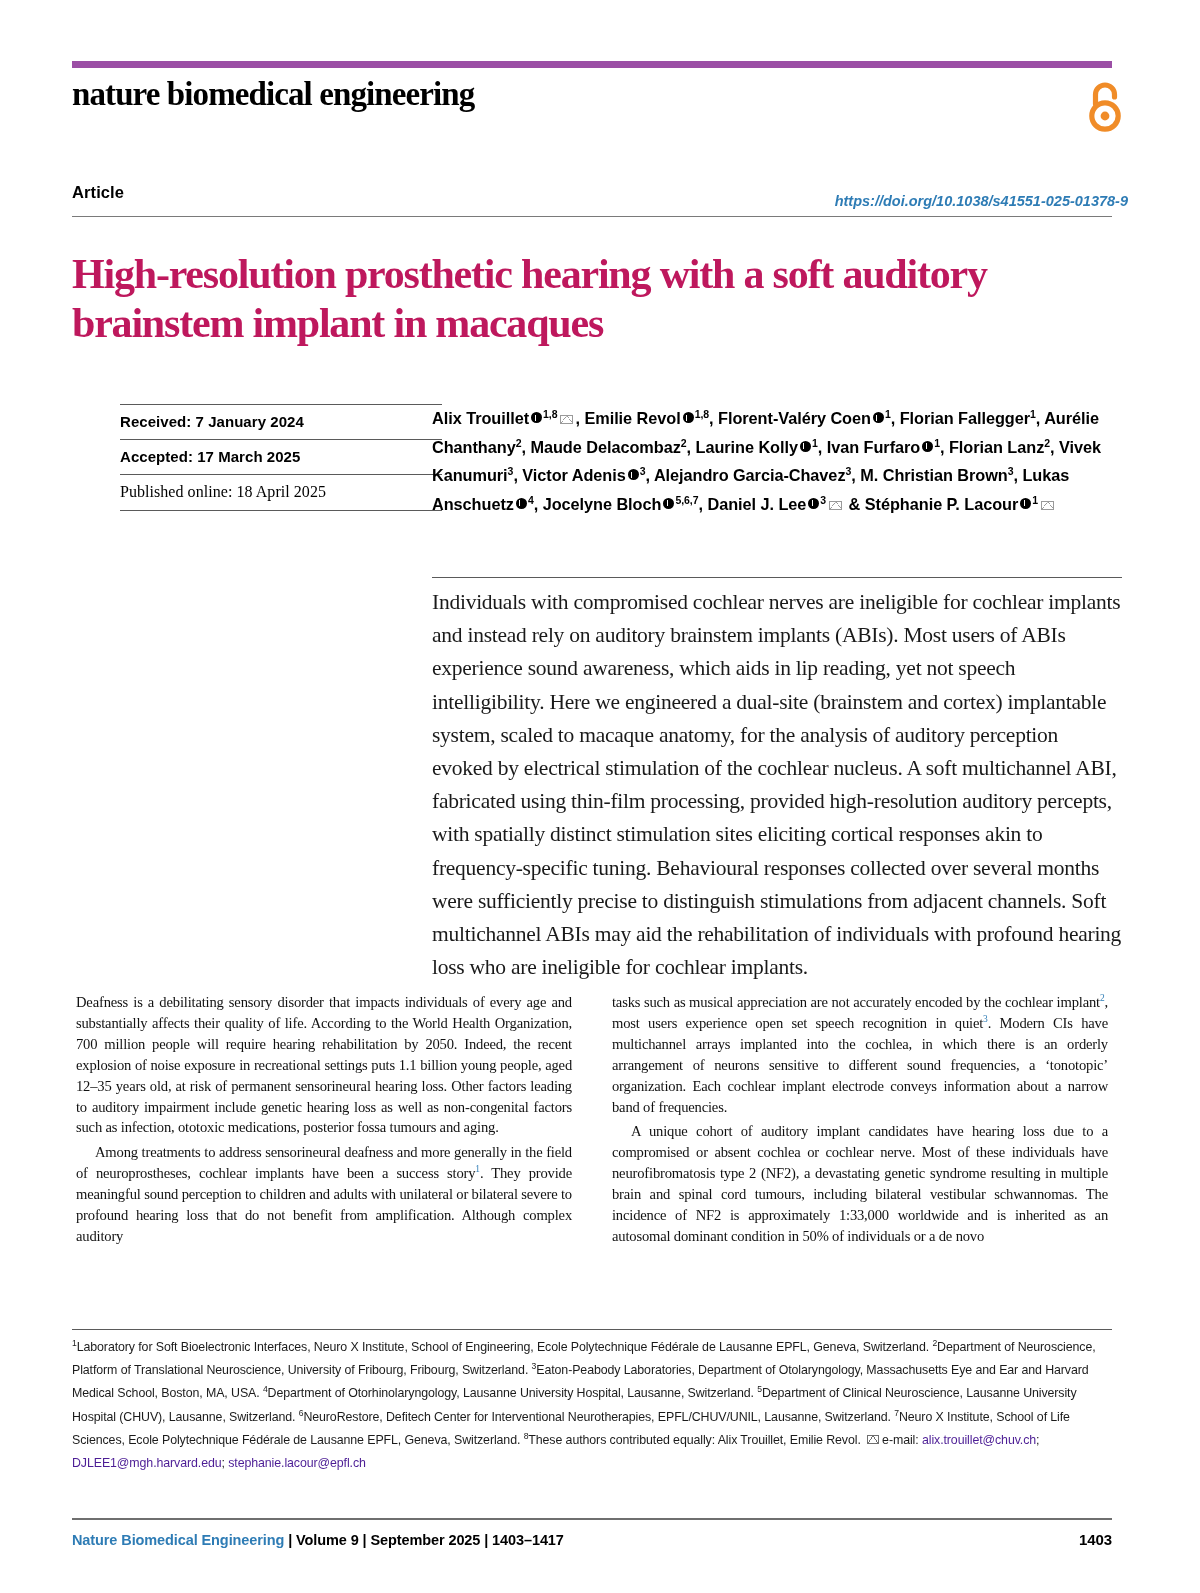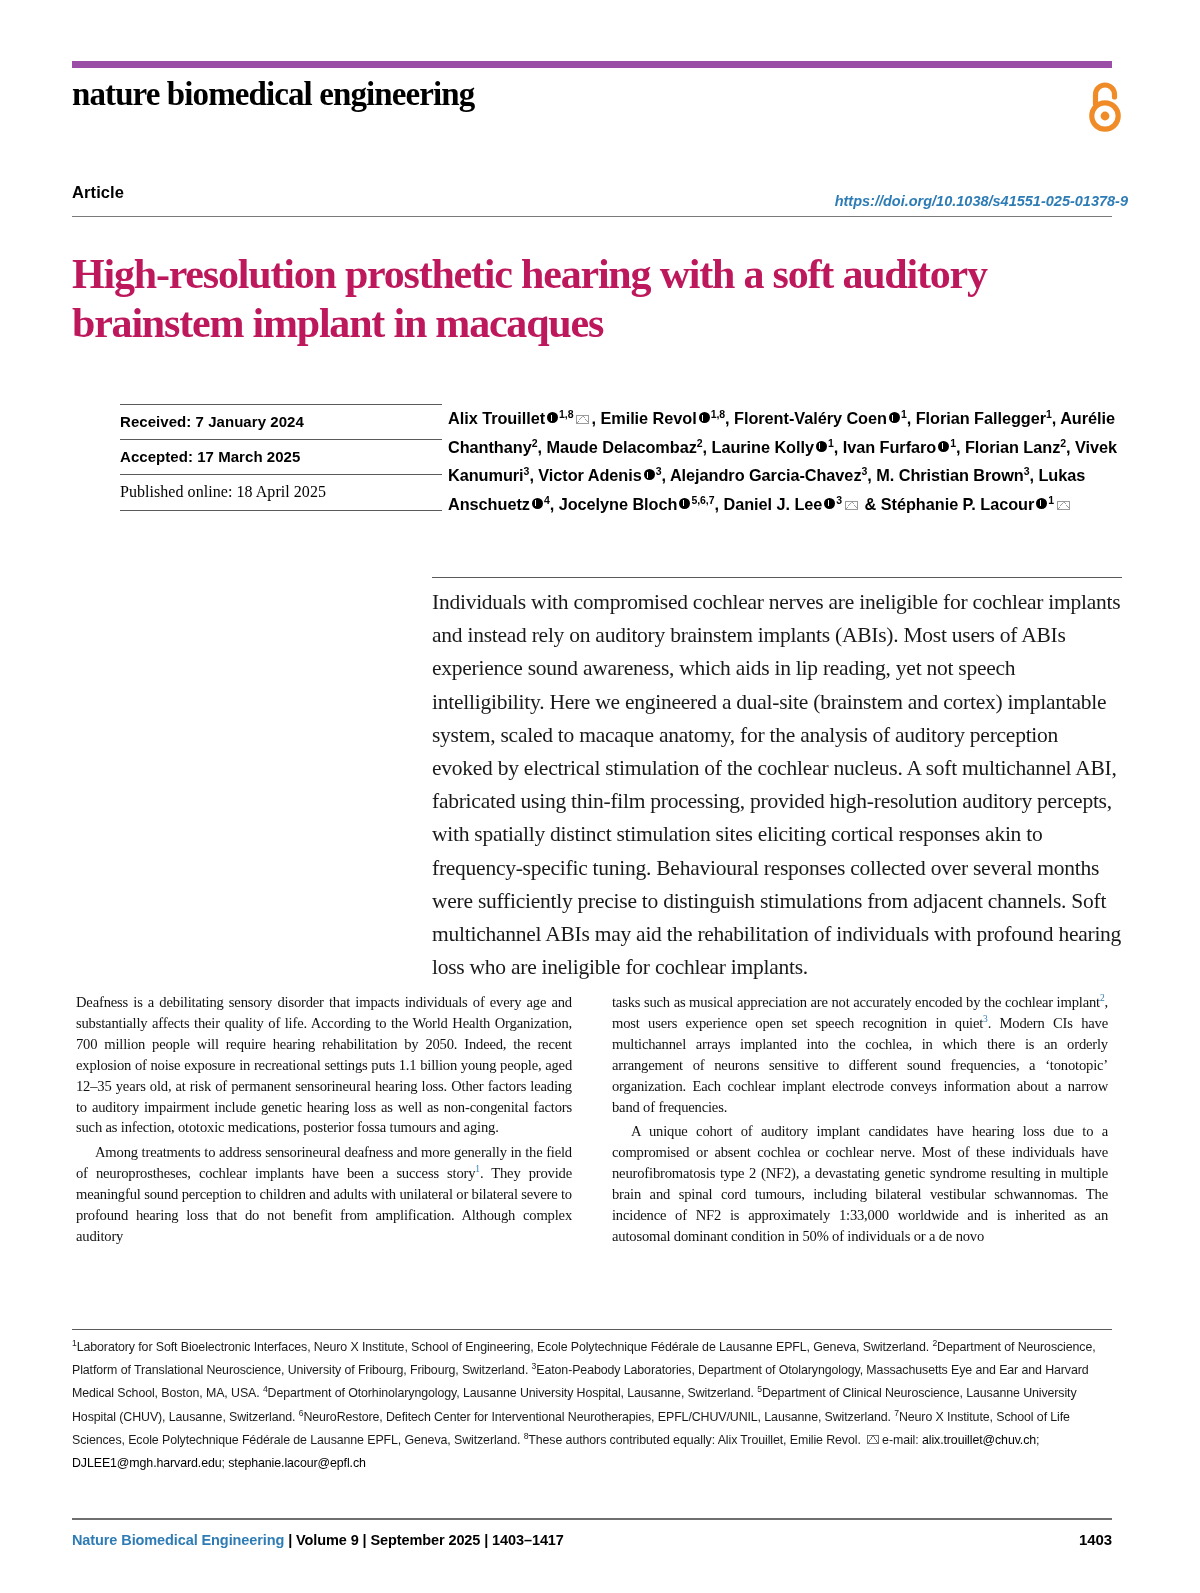--- a/index.html
+++ b/index.html
@@ -133,21 +133,21 @@
     flex: 0 0 auto;
     overflow: hidden;
   }
   .meta-bottom-rule {
     border-top: 1px solid #5a5a5a;
   }
 
   
   .authors {
     position: absolute;
-    left: 448px;
+    left: 432px;
     top: 404px;
     width: 690px;
     font-size: 16.3px;
     font-weight: bold;
     line-height: 28.5px;
     letter-spacing: -0.05px;
   }
   sup.aff {
     font-size: 10.5px;
     font-weight: bold;
@@ -284,21 +284,21 @@
     left: 0; top: 0;
     width: 100%; height: 100%;
     background:
       linear-gradient(to bottom right, transparent 45%, #6f6f6f 45%, #6f6f6f 55%, transparent 55%),
       linear-gradient(to bottom left, transparent 45%, #6f6f6f 45%, #6f6f6f 55%, transparent 55%);
     background-size: 50.5% 100%;
     background-position: left top, right top;
     background-repeat: no-repeat;
   }
   .affiliations a {
-    color: #000000;
+    color: #4c1d95;
     text-decoration: none;
     margin-top: 33px;
   }
 
   
   .footer-rule {
     position: absolute;
     left: 72px;
     top: 1518px;
     width: 1040px;

